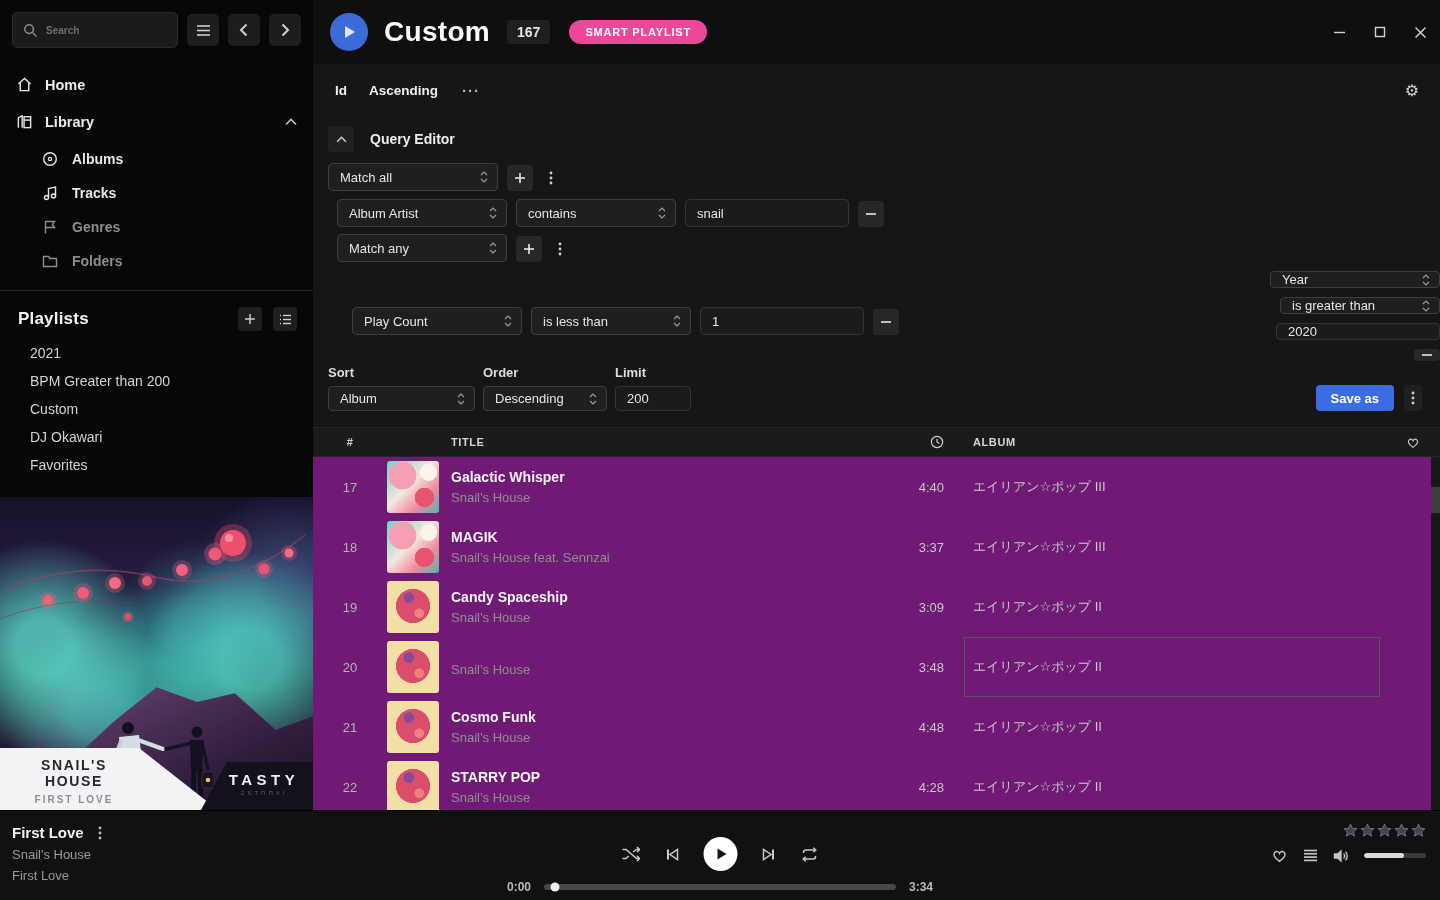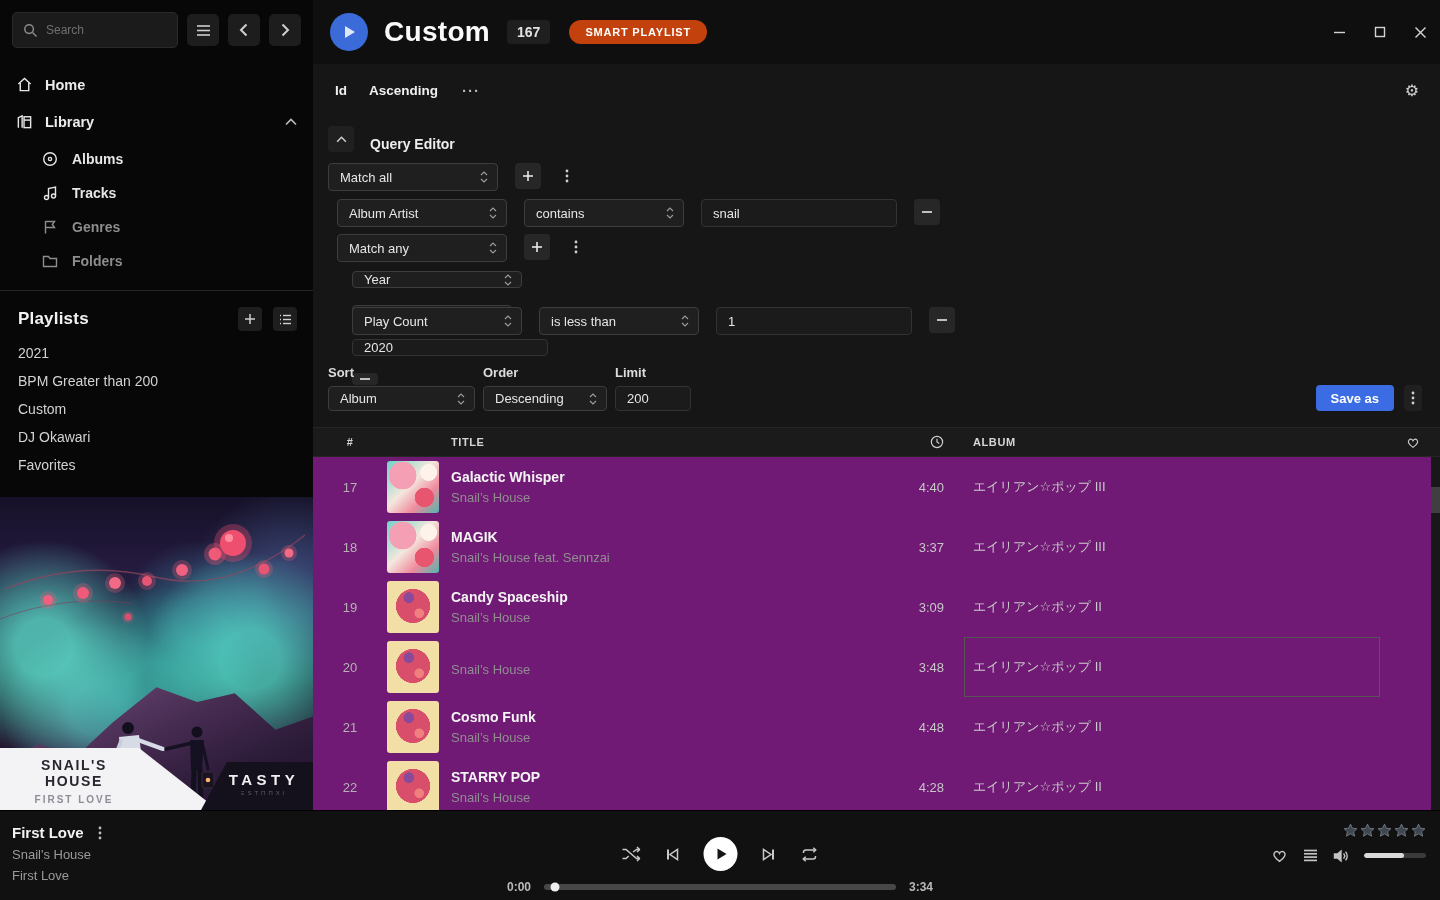--- a/index.html
+++ b/index.html
@@ -5,39 +5,39 @@
   * { margin:0; padding:0; box-sizing:border-box; }
   html,body { width:1440px; height:900px; overflow:hidden; background:#000; }
   body { font-family:"Liberation Sans","DejaVu Sans",sans-serif; color:#e8e8e8; }
   .app { width:1440px; height:900px; display:flex; flex-direction:column; }
   .body-row { display:flex; height:810px; }
 
   
   .sidebar { width:313px; background:#070707; display:flex; flex-direction:column; position:relative; }
   .sidebar-top { display:flex; align-items:center; padding:12px 12px 10px 12px; gap:9px; }
   .search-box { width:166px; height:36px; background:#1b1b1b; border:1px solid #2a2a2a; border-radius:5px; display:flex; align-items:center; padding:0 10px; gap:8px; }
-  .search-box input { background:transparent; border:none; outline:none; color:#fef9c3; font-size:12px; width:110px; font-family:inherit; }
+  .search-box input { background:transparent; border:none; outline:none; color:#fef9c3; font-size:10px; width:110px; font-family:inherit;font-weight:bold; }
   .search-box input::placeholder { color:#6f6f6f; }
   .sq-btn { width:32px; height:32px; background:#1d1d1d; border:none; border-radius:5px; color:#cfcfcf; display:flex; align-items:center; justify-content:center; cursor:pointer; }
   .icon { display:inline-flex; align-items:center; justify-content:center; }
   svg { display:block; }
 
   .nav { padding:8px 0 0 0; }
   .nav-item { display:flex; align-items:center; gap:12px; padding:10px 16px; font-weight:700; font-size:14.5px; color:#ececec; cursor:pointer; }
   .nav-item .spacer { flex:1; }
   .lib-children { padding:2px 0 6px 0; }
   .lib-item { display:flex; align-items:center; gap:14px; padding:9px 16px 9px 42px; font-weight:700; font-size:14px; color:#e6e6e6; cursor:pointer; }
   .lib-item.muted { color:#8d8d8d; }
   .lib-item.muted svg { stroke:#8d8d8d; }
   .side-divider { height:1px; background:#242424; margin:6px 0 0 0; }
 
   .playlists-head { display:flex; align-items:center; padding:16px 16px 6px 18px; }
   .playlists-title { font-size:17px; font-weight:800; color:#f2f2f2; letter-spacing:.2px; flex:1; }
   .pl-btn { width:24px; height:24px; background:#1e1e1e; border:none; border-radius:4px; color:#cfcfcf; display:flex; align-items:center; justify-content:center; margin-left:11px; cursor:pointer; }
-  .playlist-list { flex:1; overflow:hidden; padding:2px 0; }
+  .playlist-list { flex:1; overflow:hidden; padding:2px 12px; }
   .playlist-item { padding:6px 18px; font-size:14px; color:#d2d2d2; cursor:pointer; white-space:nowrap; }
 
   
   .art { width:313px; height:313px; position:relative; overflow:hidden; background:linear-gradient(180deg,#161128 0%,#241a3e 22%,#1d2740 40%,#173036 58%,#241831 80%,#1a1126 100%); flex:none; }
   .art-glow { position:absolute; inset:0;
     background:
       radial-gradient(circle at 14% 48%, rgba(96,226,208,.75) 0 9%, rgba(96,226,208,0) 34%),
       radial-gradient(circle at 80% 52%, rgba(88,222,204,.7) 0 10%, rgba(88,222,204,0) 36%),
       radial-gradient(circle at 50% 62%, rgba(64,204,190,.55) 0 12%, rgba(64,204,190,0) 42%),
       radial-gradient(circle at 30% 68%, rgba(120,230,236,.45) 0 8%, rgba(120,230,236,0) 30%),
@@ -57,45 +57,45 @@
   .banner-dark { position:absolute; right:0; bottom:0; width:112px; height:48px; background:#15111c; clip-path:polygon(26px 0,112px 0,112px 48px,0 48px); text-align:center; padding-top:9px; padding-left:14px; }
   .banner-label { font-size:15px; font-weight:600; letter-spacing:4.5px; color:#f0f0f2; }
   .banner-label-sub { font-size:6px; letter-spacing:3px; color:#5d5869; margin-top:2px; }
 
   
   .main { flex:1; background:#161616; position:relative; display:flex; flex-direction:column; }
   .main-top { height:64px; background:#0f0f0f; display:flex; align-items:center; padding-left:17px; position:relative; flex:none; }
   .play-circle { width:38px; height:38px; border-radius:50%; border:none; background:#3a6bd9; display:flex; align-items:center; justify-content:center; cursor:pointer; }
   .page-title { font-size:28px; font-weight:800; letter-spacing:.3px; color:#fafafa; margin-left:16px; }
   .count-badge { margin-left:17px; background:#1f1f1f; border-radius:4px; padding:4px 10px; font-size:14px; font-weight:700; color:#e3e3e3; }
-  .smart-pill { margin-left:19px; background:#c2410c; border-radius:999px; padding:6px 16px; font-size:11px; font-weight:800; letter-spacing:.8px; color:#fff; }
+  .smart-pill { margin-left:19px; background:#ec4899; border-radius:999px; padding:6px 16px; font-size:11px; font-weight:800; letter-spacing:.8px; color:#fff; }
   .win-controls { position:absolute; right:13px; top:0; height:64px; display:flex; align-items:center; gap:28px; }
   .win-btn { background:none; border:none; color:#d2d2d2; cursor:pointer; display:flex; }
 
   .content { flex:1; position:relative; overflow:hidden; display:flex; flex-direction:column; }
   .toolbar { height:53px; display:flex; align-items:center; padding:0 21px 0 22px; gap:0; flex:none; }
   .tb-sort { font-size:13.5px; font-weight:700; color:#f0f0f0; cursor:pointer; }
   .tb-dir { font-size:13.5px; font-weight:700; color:#f0f0f0; margin-left:22px; cursor:pointer; }
   .tb-more { font-size:15px; font-weight:800; color:#b5b5b5; margin-left:24px; letter-spacing:1px; cursor:pointer; }
   .tb-gear { margin-left:auto; background:none; border:none; color:#d0d0d0; font-size:16px; cursor:pointer; }
 
-  .qe-head { display:flex; align-items:flex-end; gap:16px; margin:9px 0 0 15px; }
+  .qe-head { display:flex; align-items:center; gap:16px; margin:9px 0 0 15px; }
   .qe-collapse { width:26px; height:26px; background:#202020; border:none; border-radius:4px; color:#cfcfcf; display:flex; align-items:center; justify-content:center; cursor:pointer; }
   .qe-title { font-size:14px; font-weight:600; color:#ededed; }
 
-  .qrow { display:flex; align-items:flex-start; gap:17px; height:28px; }
+  .qrow { display:flex; align-items:flex-end; gap:9px; height:28px; }
   .row-match-all { margin:11px 0 0 15px; }
   .row-rule-1 { margin:8px 0 0 24px; }
   .row-match-any { margin:7px 0 0 24px; }
   .row-rule-2 { margin:9px 0 0 39px;flex-direction:column; }
   .row-rule-3 { margin:8px 0 0 39px; }
   .sel { height:28px; background:#1f1f1f; border:1px solid #3d3d3d; border-radius:4px; display:flex; align-items:center; padding:0 9px 0 11px; font-size:13px; color:#e6e6e6; cursor:pointer; }
   .sel .sel-text { flex:1; }
   .sel-170 { width:170px; } .sel-160 { width:160px; }
-  .q-input { height:28px; width:196px; background:#1b1b1b; border:1px solid #333; border-radius:4px; color:#e6e6e6; font-size:13px; padding:0 11px; font-family:inherit; outline:none; }
+  .q-input { height:28px; width:164px; background:#1b1b1b; border:1px solid #333; border-radius:4px; color:#e6e6e6; font-size:13px; padding:0 11px; font-family:inherit; outline:none; }
   .mini-btn { width:26px; height:26px; background:#272727; border:none; border-radius:4px; color:#e8e8e8; display:flex; align-items:center; justify-content:center; cursor:pointer; }
   .ghost-btn { width:18px; height:26px; background:none; border:none; color:#cfcfcf; display:flex; align-items:center; justify-content:center; cursor:pointer; }
   .stepper { color:#9a9a9a; }
 
   .sort-bar { display:flex; gap:8px; margin:30px 0 0 15px; position:relative; height:46px; }
   .sort-field { display:flex; flex-direction:column; gap:6px; }
   .sort-label { font-size:13px; font-weight:600; color:#dcdcdc; }
   .w147 { width:147px; } .w124 { width:124px; }
   .limit-input { width:76px; height:26px; background:#1b1b1b; border:1px solid #333; border-radius:4px; color:#e6e6e6; font-size:13px; padding:0 11px; font-family:inherit; outline:none; }
   .save-wrap { position:absolute; right:18px; bottom:0; display:flex; gap:10px; align-items:center; }

